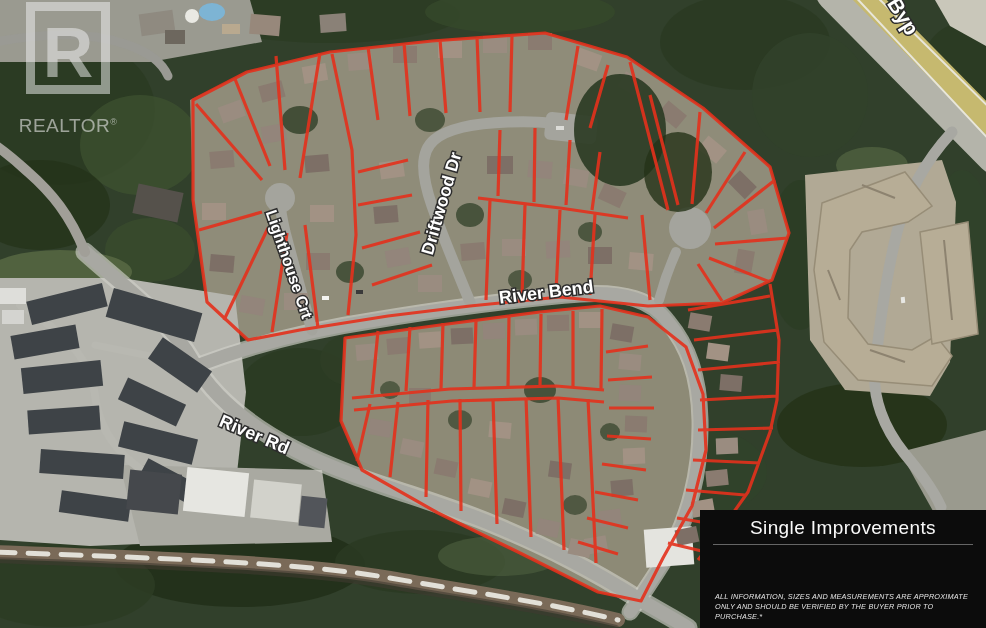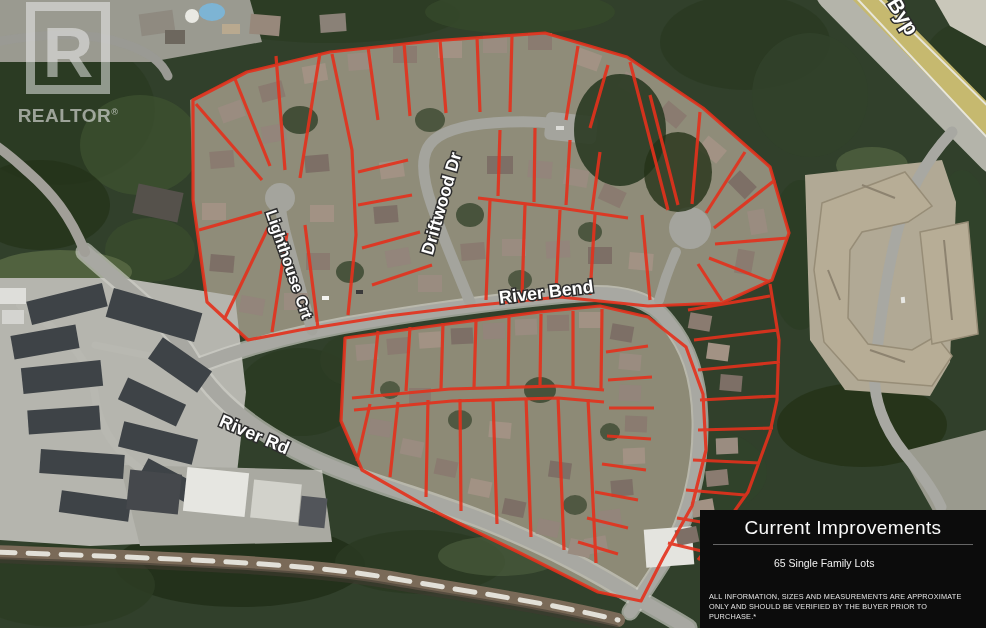--- a/index.html
+++ b/index.html
@@ -8,32 +8,32 @@
   #map-svg{position:absolute;left:0;top:0;width:986px;height:628px;display:block;}
 
   .street-label{fill:#ffffff;stroke:#2d2d2d;stroke-width:3px;paint-order:stroke;
                 font-family:"Liberation Sans",sans-serif;font-weight:bold;}
 
   
   .watermark{position:absolute;left:8px;top:2px;width:120px;text-align:center;pointer-events:none;}
   .wm-box{width:66px;height:74px;border:9px solid rgba(240,240,240,.52);margin:0 auto;
           display:flex;align-items:flex-end;justify-content:center;}
   .wm-r{font-size:70px;line-height:.92;font-weight:bold;color:rgba(240,240,240,.52);}
-  .wm-word{margin-top:11px;font-size:19px;font-weight:bold;letter-spacing:.5px;
+  .wm-word{margin-top:21px;font-size:19px;font-weight:normal;letter-spacing:.5px;
            color:rgba(240,240,240,.58);white-space:nowrap;}
   .wm-reg{font-size:9px;vertical-align:super;}
 
   
   .info-panel{position:absolute;left:700px;top:510px;width:286px;height:118px;
               background:#0c0c0c;color:#fff;box-sizing:border-box;padding-top:7px;}
   .info-title{font-size:19px;font-weight:normal;letter-spacing:.4px;text-align:center;color:#fafafa;}
   .info-rule{border:none;border-top:1px solid #666;margin:5px 13px 8px 13px;}
   .info-stats{padding-left:74px;font-size:10.5px;line-height:20px;color:#f0f0f0;}
-  .info-disclaimer{position:absolute;left:9px;right:10px;bottom:6px;font-size:7.3px;
-                   line-height:10px;letter-spacing:.2px;color:#e4e4e4;text-transform:uppercase;}
+  .info-disclaimer{position:absolute;left:15px;right:10px;bottom:6px;font-size:7.3px;
+                   line-height:10px;letter-spacing:.2px;color:#e4e4e4;text-transform:uppercase;font-style:italic;}
 </style>
 </head>
 <body>
 
 <div id="stage">
 
 <svg id="map-svg" viewBox="0 0 986 628">
 
   <g>
     <rect x="0" y="0" width="986" height="628" fill="#31402b"></rect>
@@ -285,21 +285,20 @@
 </svg>
 
   <div class="watermark">
     <div class="wm-box">
       <span class="wm-r">R</span>
     </div>
     <div class="wm-word"><span>REALTOR</span><span class="wm-reg">®</span></div>
   </div>
 
   <div class="info-panel">
-    <div class="info-title">Current Improvements</div>
+    <div class="info-title">Single Improvements</div>
     <hr class="info-rule">
     <div class="info-stats">
-      <div>65 Single Family Lots</div>
     </div>
     <div class="info-disclaimer">ALL INFORMATION, SIZES AND MEASUREMENTS ARE APPROXIMATE ONLY AND SHOULD BE VERIFIED BY THE BUYER PRIOR TO PURCHASE.*</div>
   </div>
 
 </div>
 
 </body></html>

